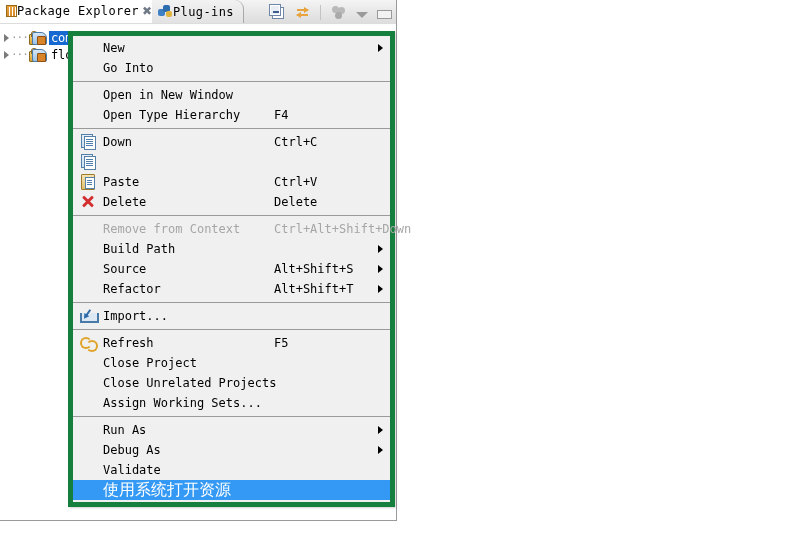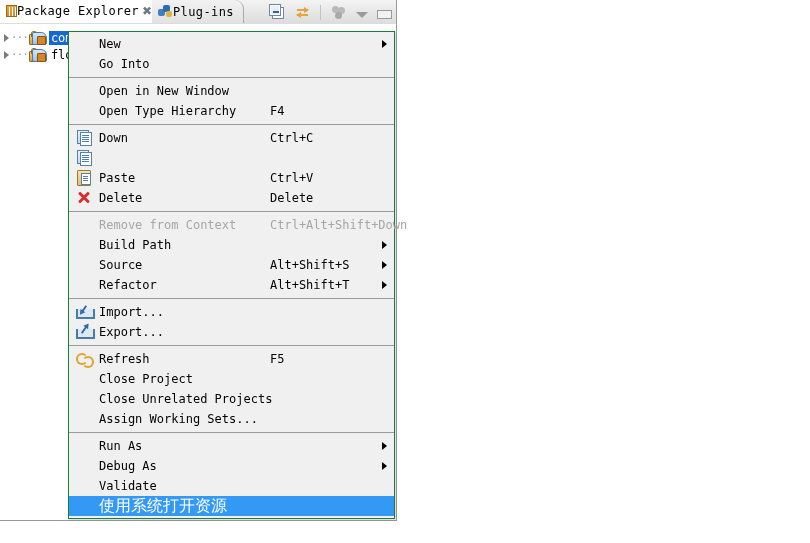--- a/index.html
+++ b/index.html
@@ -152,21 +152,21 @@
   .ic-pkgfrag i{
     position:absolute;right:0;bottom:0;width:7px;height:7px;
     background:#d8852a;border:1px solid #8d4f12;border-radius:1px;
   }
   .tlabel{font-size:12px;color:#000;padding:0 2px;}
   .tlabel.sel{background:#1569d0;color:#fff;}
   
   #menu{
     position:absolute;left:68px;top:31px;width:327px;
     background:#f0f0f0;
-    border:1px solid #15803d;
+    border:5px solid #15803d;
     box-shadow:1px 1px 2px rgba(0,0,0,.18);
     box-sizing:border-box;
     padding:2px 0;
   }
   .mi{
     position:relative;height:20px;display:flex;align-items:center;
     padding-left:6px;box-sizing:border-box;white-space:nowrap;
     font-size:12px;color:#000;cursor:default;
   }
   .mi.disabled{color:#a6a6a6;}
@@ -377,27 +377,20 @@
       <span class="mi-arrow"></span>
     </div>
     <div class="msep"></div>
     <div class="mi">
       <span class="mi-ic ic-imexp ic-import">
         <u></u>
         <b></b>
       </span>
       <span class="mi-label">Import...</span>
     </div>
-    <div class="mi">
-      <span class="mi-ic ic-imexp ic-export">
-        <u></u>
-        <b></b>
-      </span>
-      <span class="mi-label">Export...</span>
-    </div>
     <div class="msep"></div>
     <div class="mi">
       <span class="mi-ic ic-refresh">
         <u></u>
         <b></b>
       </span>
       <span class="mi-label">Refresh</span>
       <span class="mi-key">F5</span>
     </div>
     <div class="mi">

